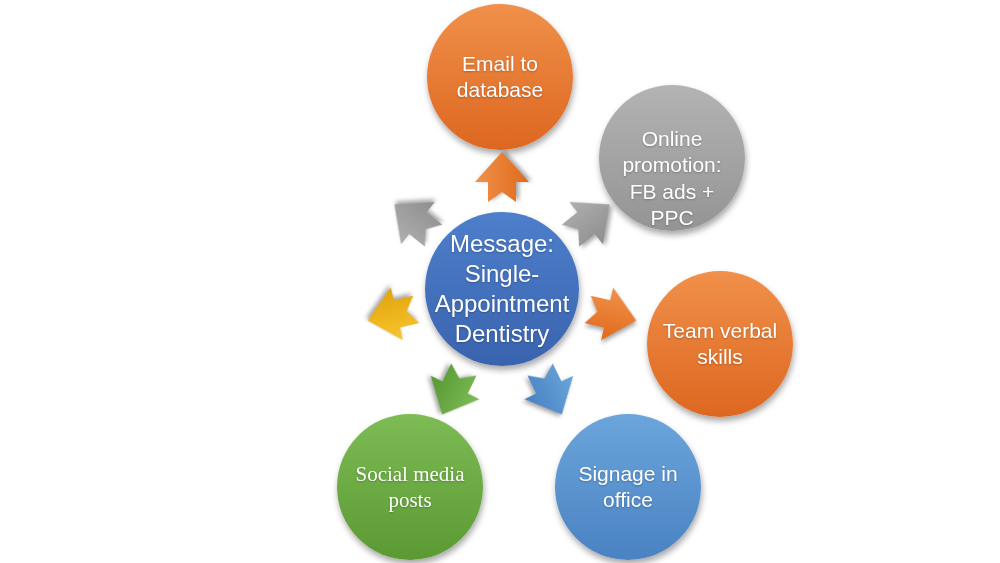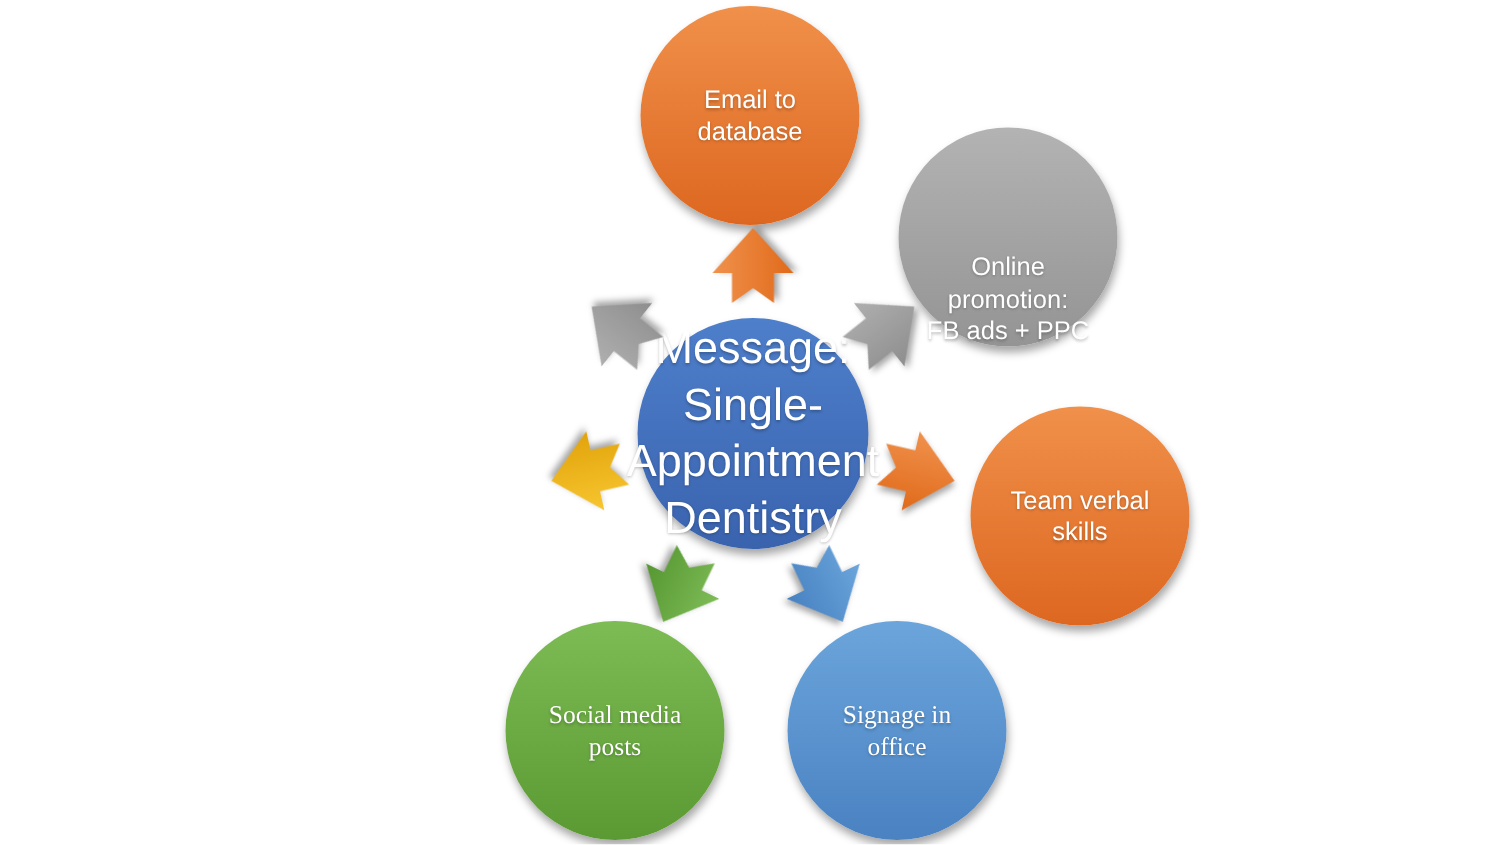--- a/index.html
+++ b/index.html
@@ -26,27 +26,27 @@
     box-shadow: 1px 4px 6px rgba(0,0,0,0.35);
   }
   .node .label {
     white-space: pre-line;
     text-shadow: 0 1px 2px rgba(0,0,0,0.25);
     padding: 0 10px;
   }
   .sat {
     width: 146px;
     height: 146px;
-    font-size: 17px;
+    font-size: 21px;
     line-height: 1.25;
   }
   .center-node {
     width: 154px;
     height: 154px;
-    font-size: 30px;
+    font-size: 24px;
     line-height: 1.25;
   }
   
   .c-orange    { background: linear-gradient(to bottom, #F0904A, #DD6720); }
   .c-gray      { background: linear-gradient(to bottom, #B4B3B3, #959494); }
   .c-gold      { background: linear-gradient(to bottom, #F7C630, #E4A60C); }
   .c-green     { background: linear-gradient(to bottom, #7DBB55, #5B9A33); }
   .c-lightblue { background: linear-gradient(to bottom, #6BA5DB, #4A82C2); }
   .c-darkblue  { background: linear-gradient(to bottom, #4E7FCB, #3A63AE); }
 
@@ -105,21 +105,21 @@
     <span class="label">Online
 promotion:
 FB ads + PPC</span>
   </div>
 
   <div class="node sat c-orange" style="left:647px; top:271px;">
     <span class="label">Team verbal
 skills</span>
   </div>
 
-  <div class="node sat c-lightblue" style="left:525px; top:414px;font-family:Liberation Serif, serif;">
+  <div class="node sat c-lightblue" style="left:555px; top:414px;">
     <span class="label">Signage in
 office</span>
   </div>
 
   <div class="node sat c-green" style="left:337px; top:414px;font-family:Liberation Serif, serif;">
     <span class="label">Social media
 posts</span>
   </div>
 
 

